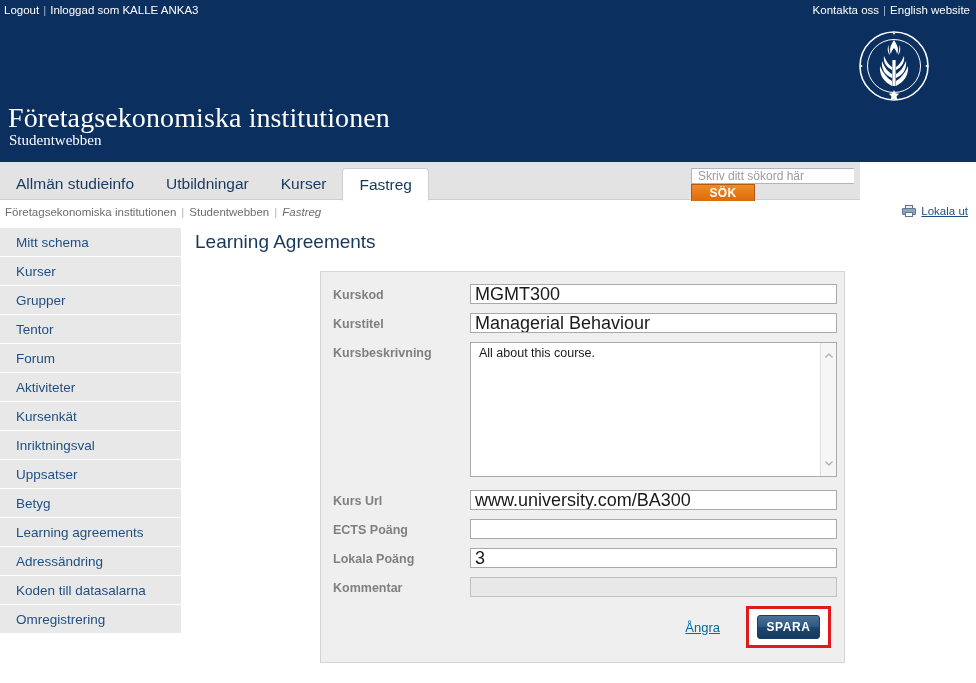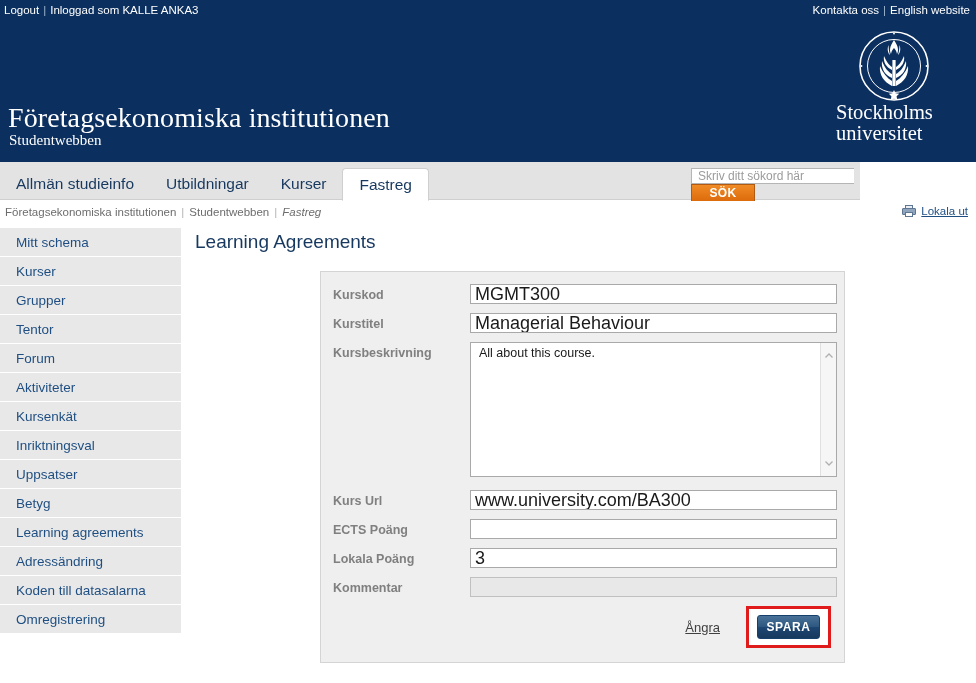--- a/index.html
+++ b/index.html
@@ -287,21 +287,21 @@
   .btnrow {
     display: flex;
     align-items: center;
     justify-content: flex-end;
     margin-top: 4px;
     padding-right: 3px;
     height: 42px;
   }
   .cancel-link {
     font-size: 13px;
-    color: #404040;
+    color: #0369a1;
     text-decoration: underline;
     cursor: pointer;
     margin-right: 26px;
   }
   .save-highlight {
     border: 3px solid #e01b1b;
     padding: 6px 8px;
     background: #ffffff;
     display: inline-block;
     line-height: 0;
@@ -357,24 +357,20 @@
 
         <path d="M36 60 l1.6 3.3 3.6 .5 -2.6 2.5 .6 3.6 -3.2 -1.7 -3.2 1.7 .6 -3.6 -2.6 -2.5 3.6 -.5 Z" fill="#ffffff"></path>
 
         <g fill="#ffffff">
           <circle cx="36" cy="3.5" r="0.9"></circle>
             <circle cx="36" cy="68.5" r="0.9"></circle>
           <circle cx="3.5" cy="36" r="0.9"></circle>
             <circle cx="68.5" cy="36" r="0.9"></circle>
         </g>
       </svg>
-    </div>
-    <div class="logo-word">
-      <span>Stockholms</span>
-      <span class="l2">universitet</span>
     </div>
   </div>
 </div>
 
 <div class="navbar">
   <div class="tabs">
     <div class="tab">Allmän studieinfo</div>
     <div class="tab">Utbildningar</div>
     <div class="tab">Kurser</div>
     <div class="tab active">Fastreg</div>

